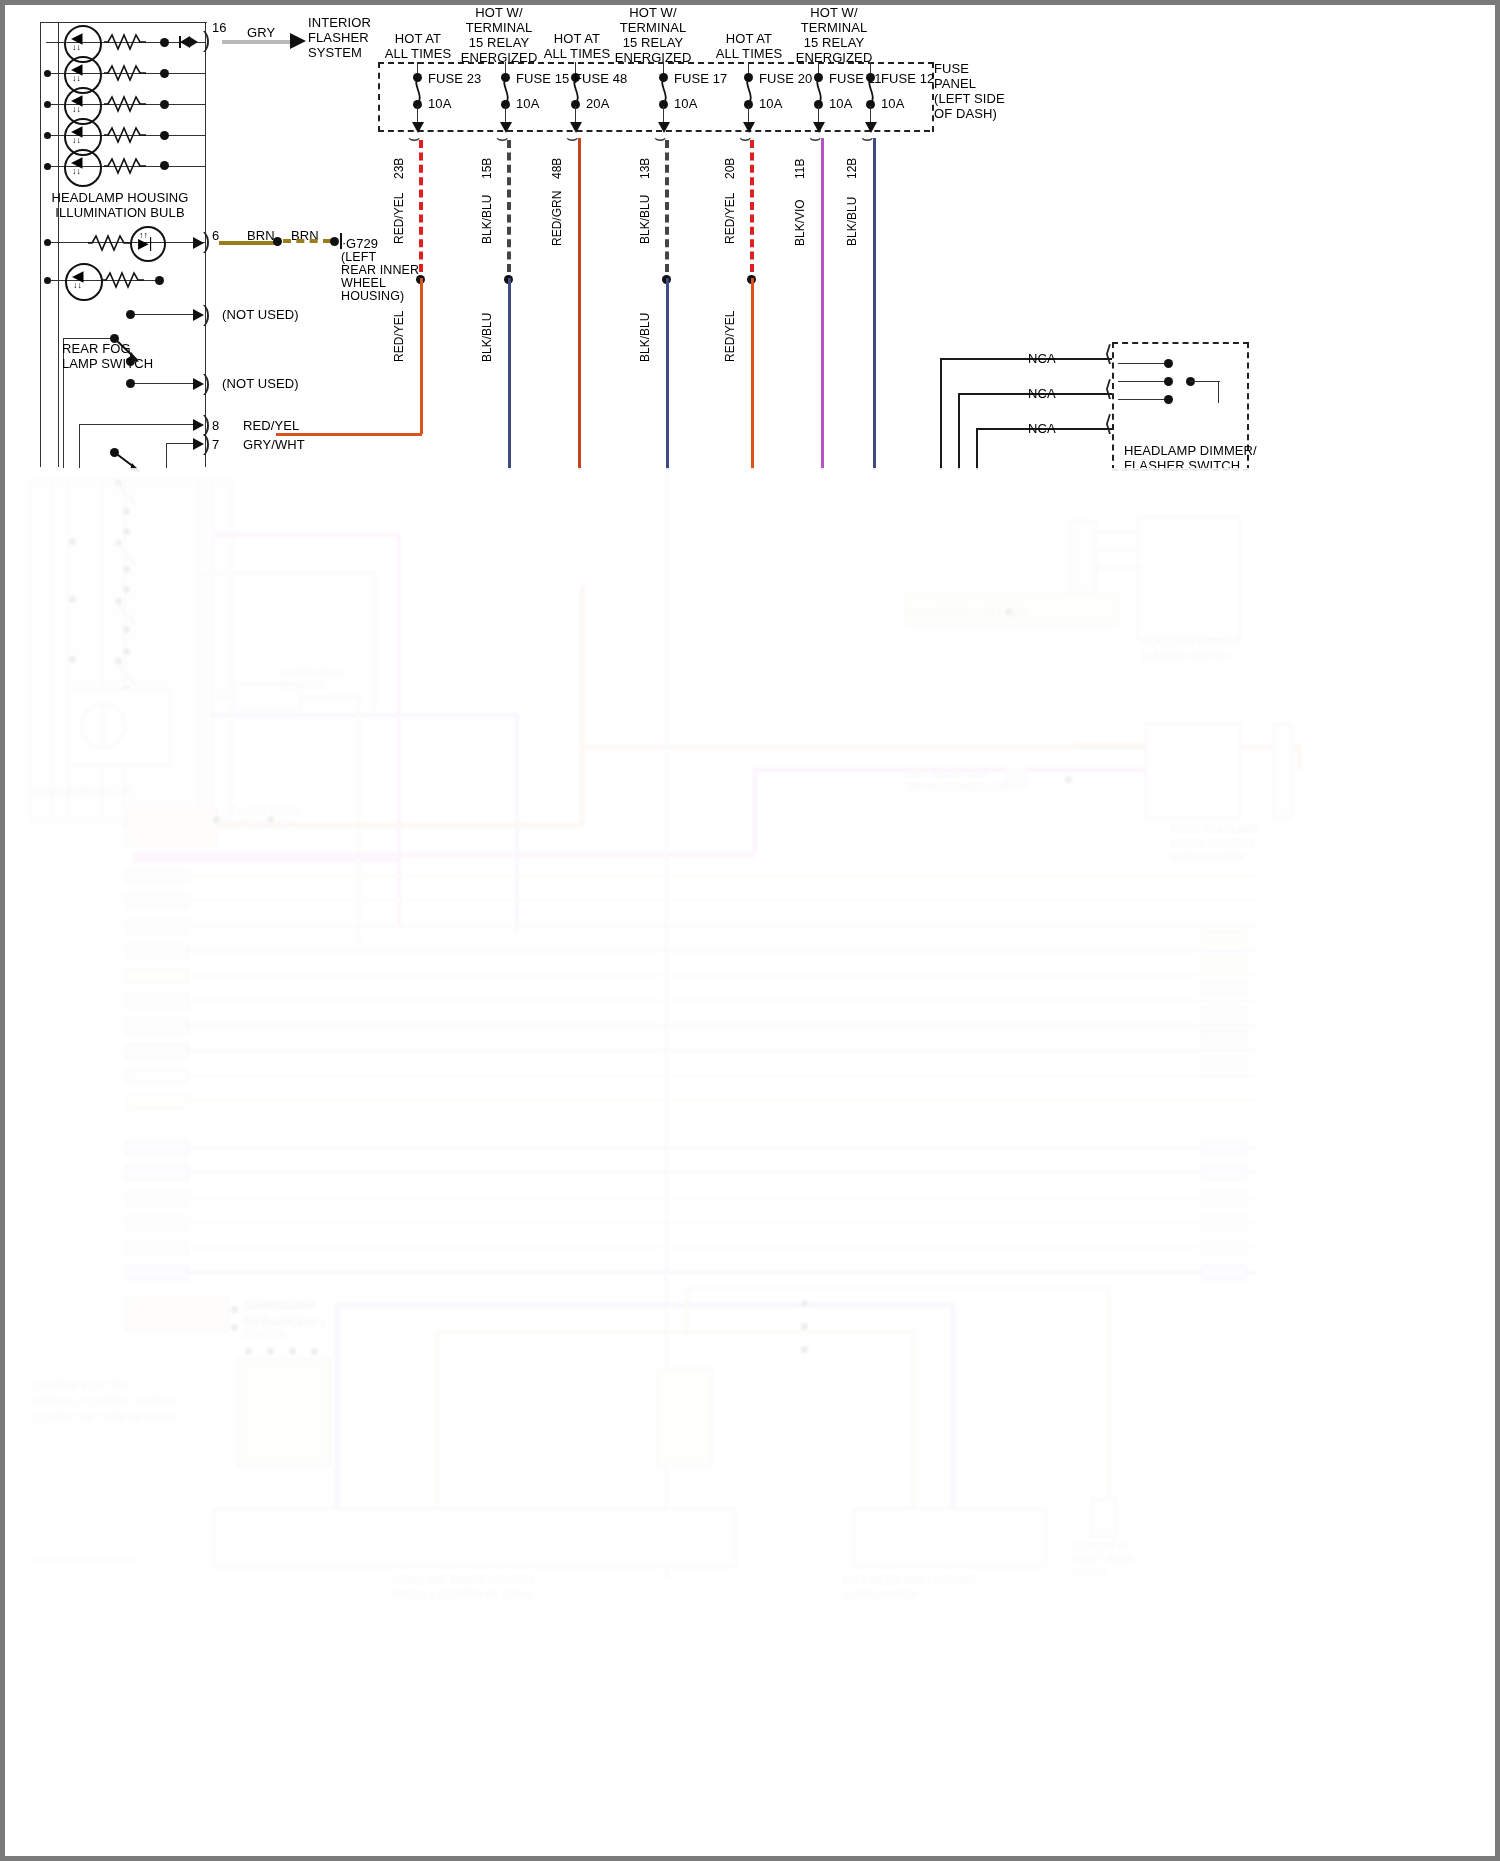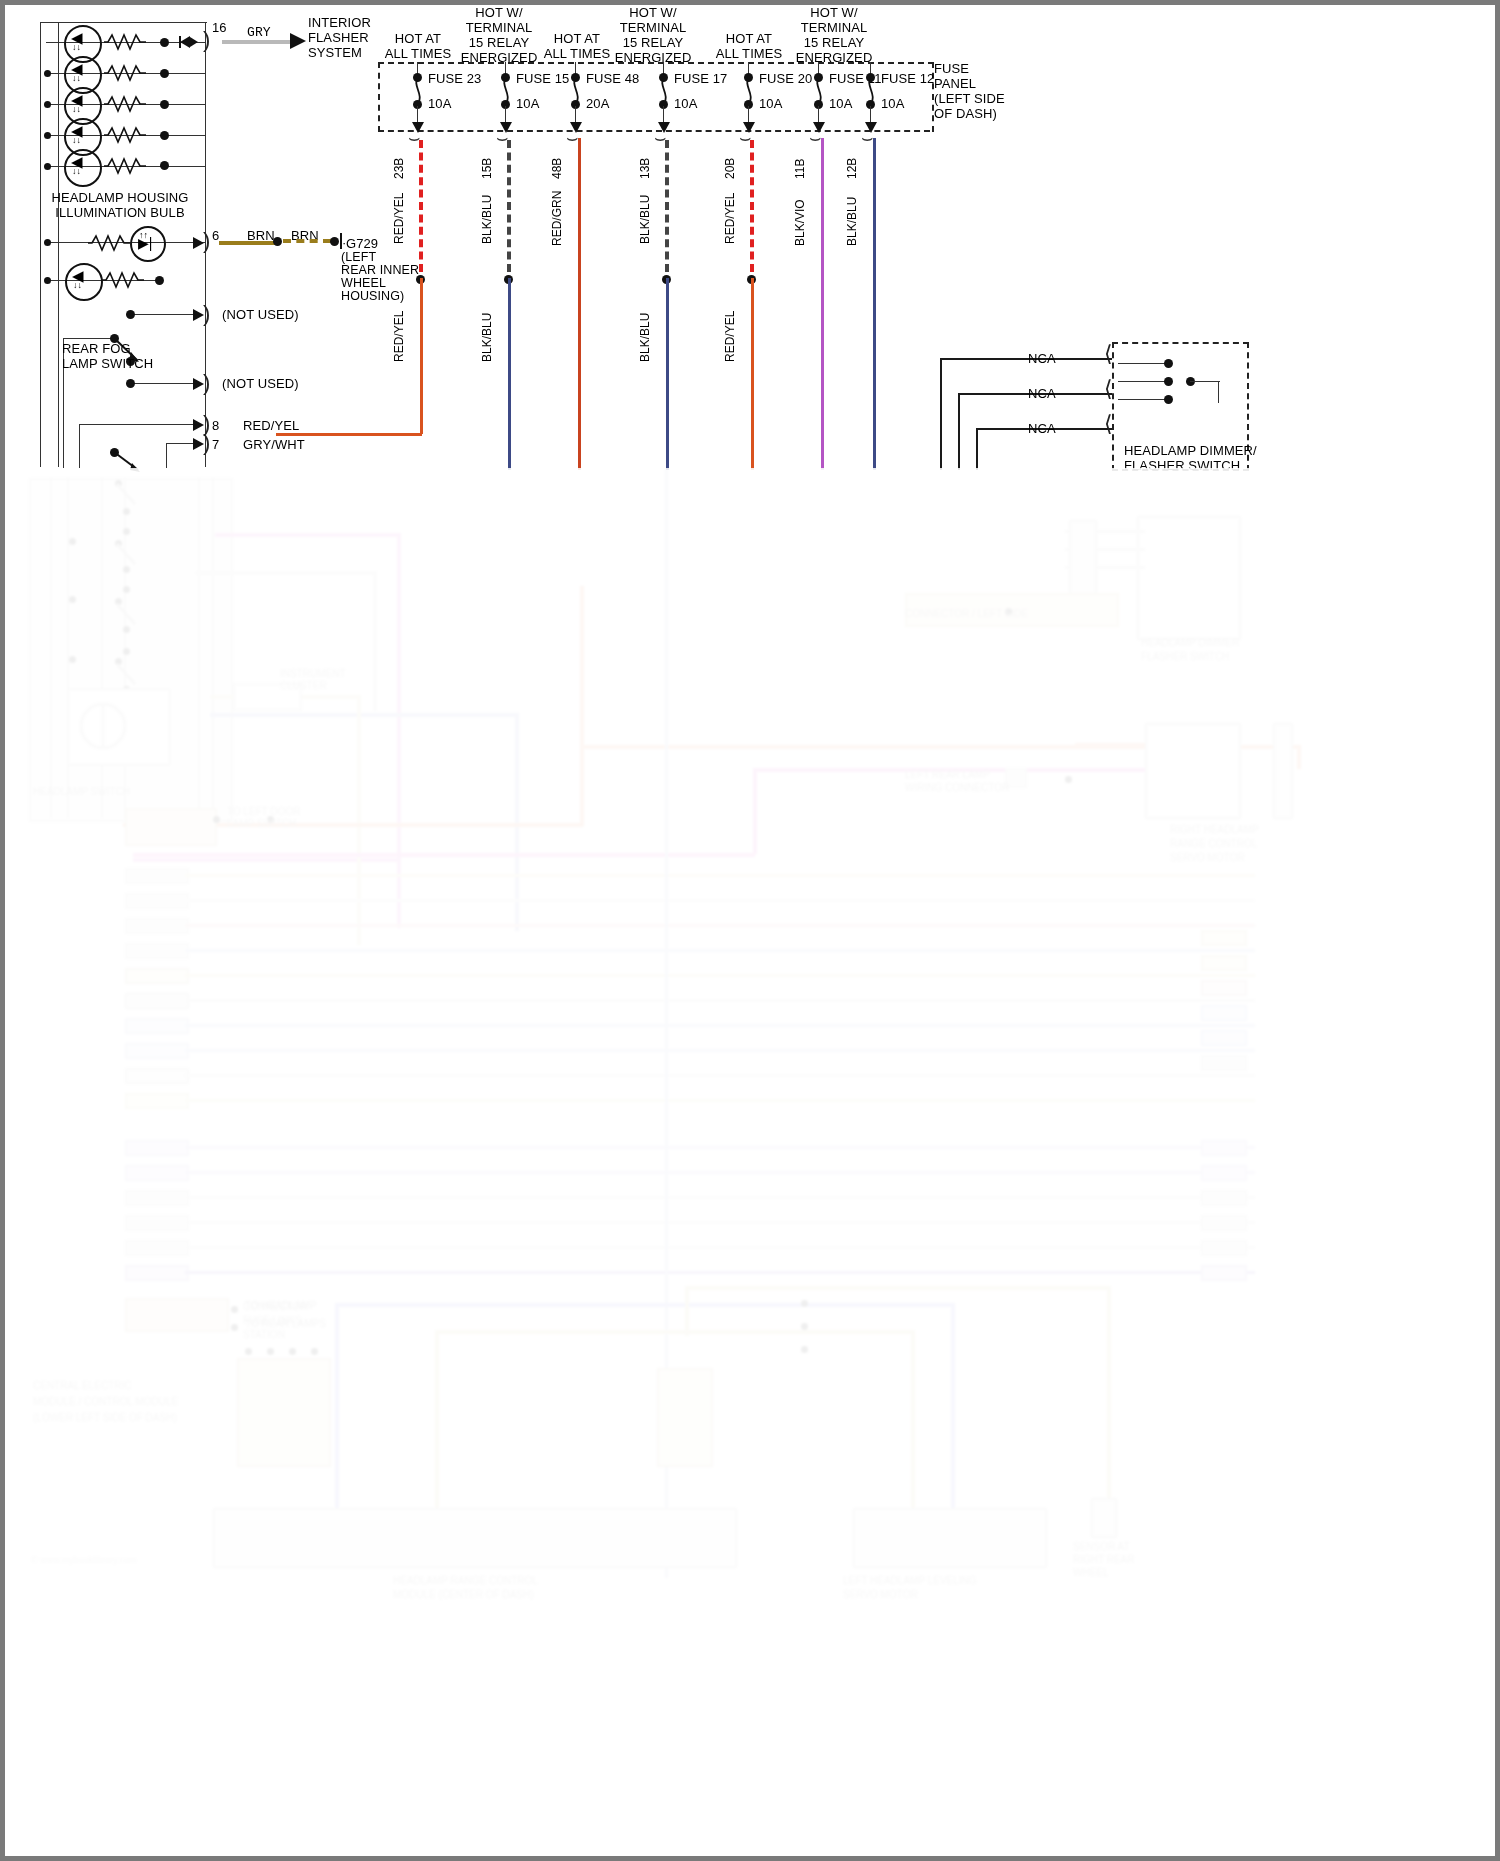--- a/index.html
+++ b/index.html
@@ -199,21 +199,21 @@
       <div class="thin-v" style="left:166px;top:443px;height:25px;"></div>
       <div class="thin-h" style="left:166px;top:443px;width:35px;"></div>
       <div class="arrow-r" style="left:193px;top:438px;"></div>
       <span class="connpar" style="left:203px;top:432px;">)</span>
       <span class="lbl" style="left:212px;top:437px;">7</span>
       <span class="lbl" style="left:243px;top:437px;">GRY/WHT</span>
     </div>
 
     <div>
       <span class="lbl" style="left:212px;top:20px;">16</span>
-      <span class="lbl" style="left:247px;top:25px;font-family:Liberation Mono, monospace;">GRY</span>
+      <span class="lbl" style="left:247px;top:25px;">GRY</span>
       <div class="hline w-gry" style="left:222px;top:40px;width:73px;border-top-width:4px;"></div>
       <svg style="position:absolute;left:290px;top:31px;" width="20" height="20">
           <polygon points="0,2 16,10 0,18" fill="#111"></polygon>
         </svg>
       <div class="lbl" style="left:308px;top:15px;width:120px;line-height:15px;">INTERIOR
 FLASHER
 SYSTEM</div>
     </div>
 
     <div>
@@ -304,21 +304,21 @@
 
     <div>
       <div class="thin-v" style="left:575px;top:62px;height:16px;"></div>
       <div class="dot" style="left:571px;top:73px;"></div>
       <svg style="position:absolute;left:569px;top:78px;" width="14" height="26">
           <path d="M7 0 C 1 7, 13 16, 7 26" stroke="#111" stroke-width="1.8" fill="none"></path>
         </svg>
       <div class="dot" style="left:571px;top:100px;"></div>
       <div class="thin-v" style="left:575px;top:106px;height:18px;"></div>
       <div class="arrow-d" style="left:570px;top:122px;"></div>
-      <span class="lbl" style="left:586px;top:71px;">FUSE 48</span>
+      <span class="lbl" style="left:574px;top:71px;">FUSE 48</span>
       <span class="lbl" style="left:586px;top:96px;">20A</span>
       <span class="lbl" style="left:566px;top:130px;font-size:19px;color:#333;">⌣</span>
       <div class="vlbl" style="left:564px;top:165px;font-size:12px;">48B</div>
       <div class="vlbl" style="left:564px;top:232px;font-size:12px;">RED/GRN</div>
       <div class="solid-red" style="left:578px;top:138px;height:332px;"></div>
     </div>
 
     <div>
       <div class="thin-v" style="left:663px;top:62px;height:16px;"></div>
       <div class="dot" style="left:659px;top:73px;"></div>

